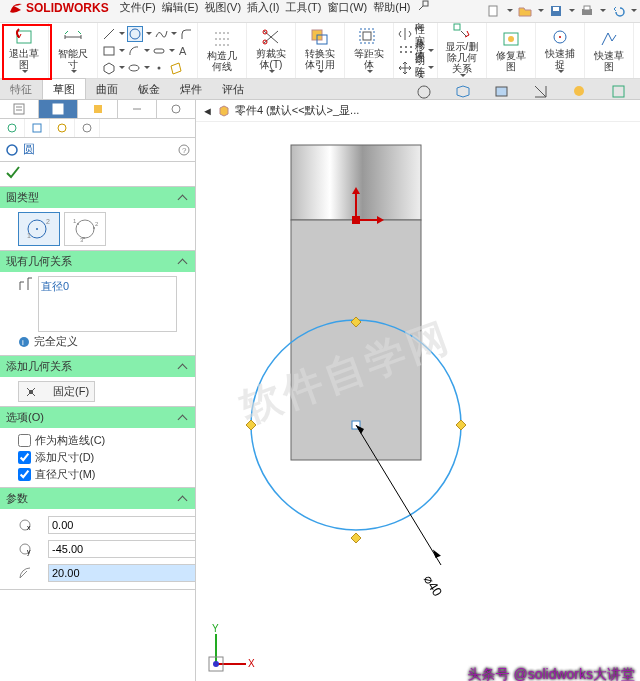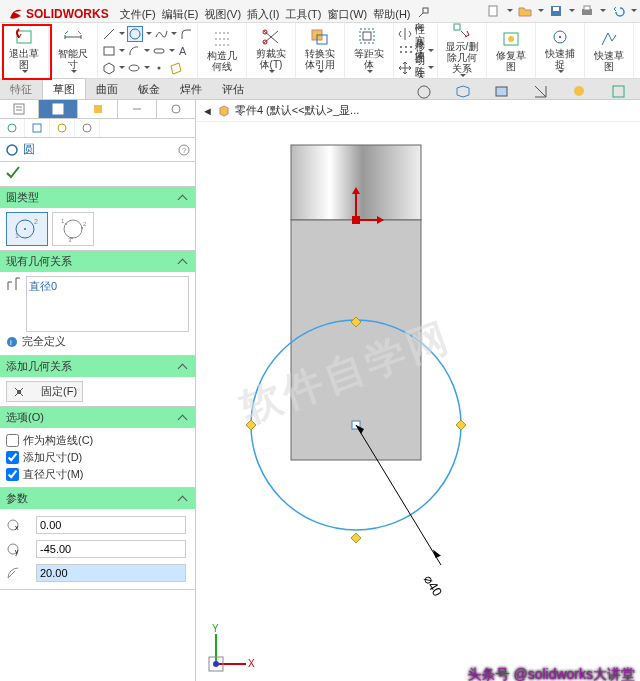--- a/index.html
+++ b/index.html
@@ -1,16 +1,16 @@
 <!DOCTYPE html>
 <html><head>
 <meta charset="utf-8">
 <style>
   body{margin:0;font:11px "Microsoft YaHei",Arial;-webkit-font-smoothing:antialiased;background:#fff;width:640px;height:681px;overflow:hidden;color:#333}
-  .menubar{display:flex;align-items:flex-end;height:22px;border-bottom:1px solid #ddd;background:#f5f5f5}
+  .menubar{display:flex;align-items:flex-start;height:22px;border-bottom:1px solid #ddd;background:#f5f5f5}
   .logo{display:flex;align-items:center;padding:0 8px;color:#c00;font-weight:bold;font-size:12px}
   .logo svg{margin-right:2px}
   .menu-items{display:flex}
   .menu-items span{padding:0 3px;cursor:default}
   .qat{position:absolute;right:0;top:0;display:flex;align-items:center;height:22px;padding:0 4px;gap:6px}
   .qat .ico{width:14px;height:14px;display:flex;align-items:center;justify-content:center}
   .drop{width:5px;height:5px;display:inline-block}
   .drop::after{content:'';display:block;border:3px solid transparent;border-top-color:#555}
   .ribbon{display:flex;background:#fff;border-bottom:1px solid #ddd;height:55px;overflow:hidden}
   .rgroup{display:flex;flex-direction:column;align-items:center;padding:2px 4px;border-right:1px solid #eee;position:relative}
@@ -32,21 +32,21 @@
   .ptabs div{flex:1;display:flex;align-items:center;justify-content:center;border-right:1px solid #ccc}
   .ptabs div:last-child{border-right:none}
   .ptabs .sel{background:#4a7db5}
   .ptabs2{display:flex;height:18px;border-bottom:1px solid #ccc}
   .ptabs2 div{width:24px;display:flex;align-items:center;justify-content:center;border-right:1px solid #eee}
   .pheader{display:flex;align-items:center;padding:3px 5px;border-bottom:1px solid #ccc;background:#fff}
   .pheader .ttl{color:#2a6ab5;font-size:12px}
   .pok{padding:3px 5px;border-bottom:1px solid #ccc}
   .psec{border-bottom:1px solid #ccc}
   .psec .hd{display:flex;align-items:center;justify-content:space-between;padding:3px 6px;background:#86efac;font-size:11px}
-  .psec .bd{padding:4px 6px}
+  .psec .bd{padding:4px 18px}
   .chev{width:10px;height:10px}
   .chev::before{content:'';display:block;width:6px;height:6px;border-left:1px solid #555;border-top:1px solid #555;transform:rotate(45deg);margin-top:3px}
   .typebox{display:flex;gap:4px}
   .typebox .opt{width:40px;height:32px;border:1px solid #ccc;display:flex;align-items:center;justify-content:center;background:#fff}
   .typebox .opt.sel{border:1px solid #3a84c5;background:#e6f0fa}
   .rel-list{border:1px solid #ccc;height:50px;background:#fff;padding:2px;font-size:11px}
   .rel-item{display:flex;align-items:center;gap:3px;color:#2a6ab5}
   .info-row{display:flex;align-items:center;gap:4px;padding:2px 0;font-size:11px}
   .chk{display:flex;align-items:center;gap:4px;font-size:11px;padding:1px 0}
   .chk input{margin:0}

